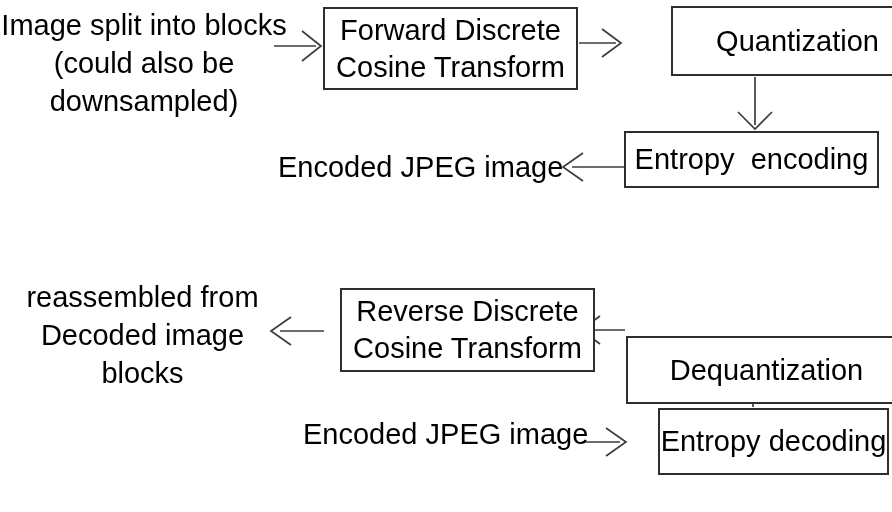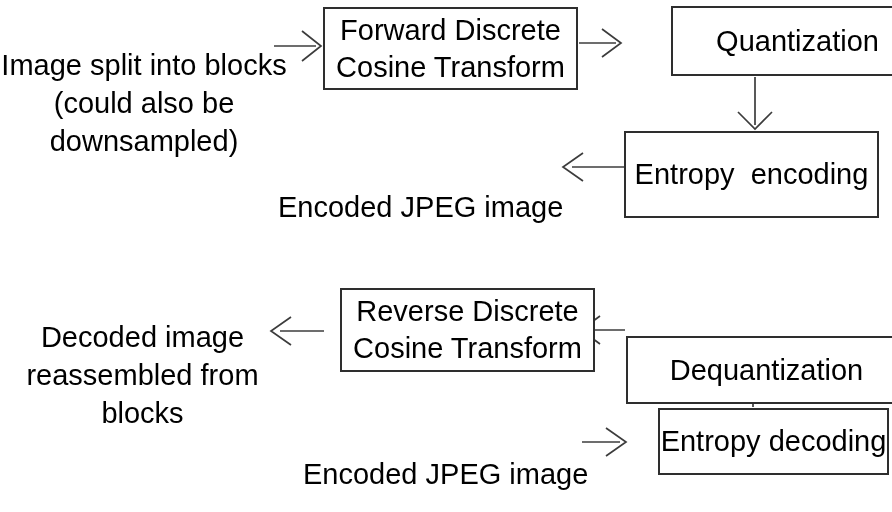--- a/index.html
+++ b/index.html
@@ -22,21 +22,20 @@
     top: 0;
     width: 892px;
     height: 512px;
   }
   .lbl {
     position: absolute;
     font-size: 29px;
     line-height: 38px;
     color: #000000;
     white-space: pre;
-    margin-top: 40px;
   }
   .lbl.center {
     text-align: center;
     white-space: normal;
   }
   .box {
     position: absolute;
     box-sizing: border-box;
     border: 2px solid #2e2e2e;
     background: #ffffff;
@@ -97,29 +96,29 @@
 
   <div class="box" style="left:323px; top:7px; width:255px; height:83px;">
     <div>Forward Discrete</div>
     <div>Cosine Transform</div>
   </div>
 
   <div class="box" style="left:625px; top:6px; width:253px; height:70px;margin-left:46px;">
     <div>Quantization</div>
   </div>
 
-  <div class="box" style="left:624px; top:131px; width:255px; height:87px;">
+  <div class="box" style="left:624px; top:131px; width:255px; height:57px;">
     <div>Entropy  encoding</div>
   </div>
 
   <div class="lbl" style="left:278px; top:148px;">Encoded JPEG image</div>
 
   <div class="lbl center" style="left:20px; top:278px; width:245px;">
+    <div>reassembled from</div>
     <div>Decoded image</div>
-    <div>reassembled from</div>
     <div>blocks</div>
   </div>
 
   <div class="box" style="left:340px; top:288px; width:255px; height:84px;">
     <div>Reverse Discrete</div>
     <div>Cosine Transform</div>
   </div>
 
   <div class="box" style="left:626px; top:296px; width:281px; height:68px;margin-top:40px;">
     <div>Dequantization</div>

